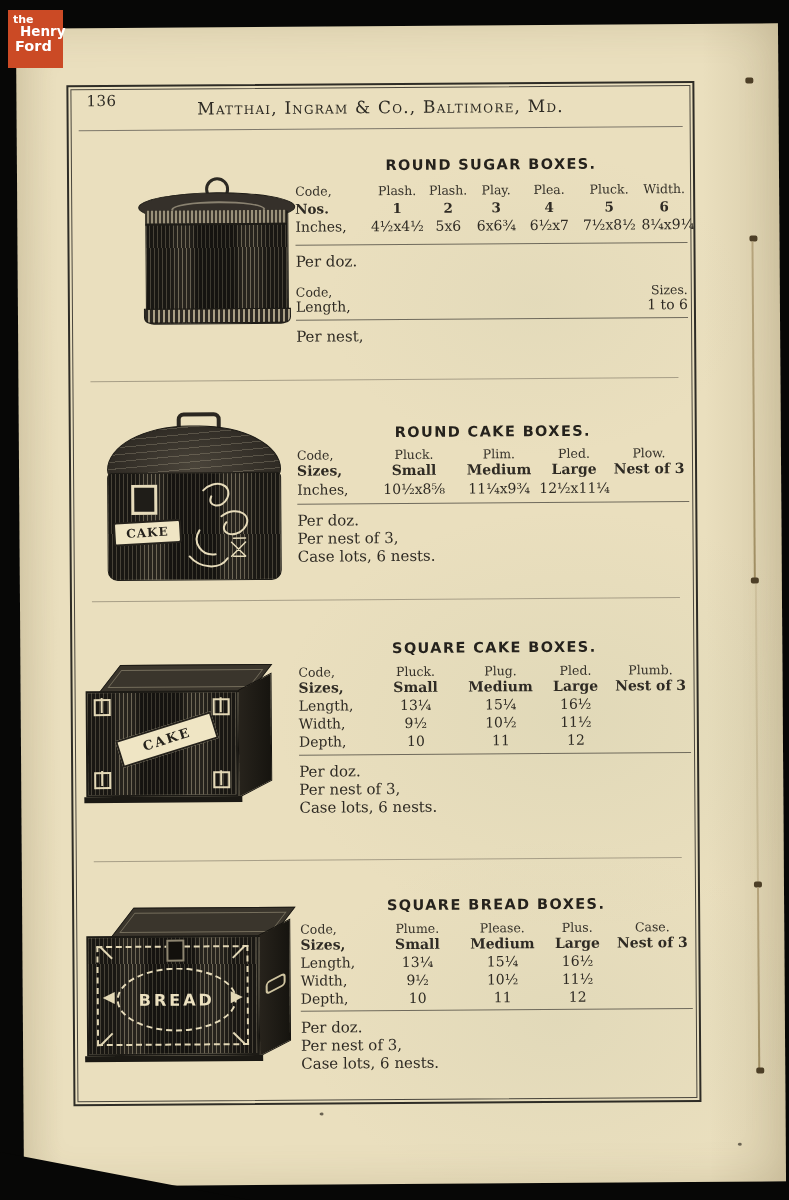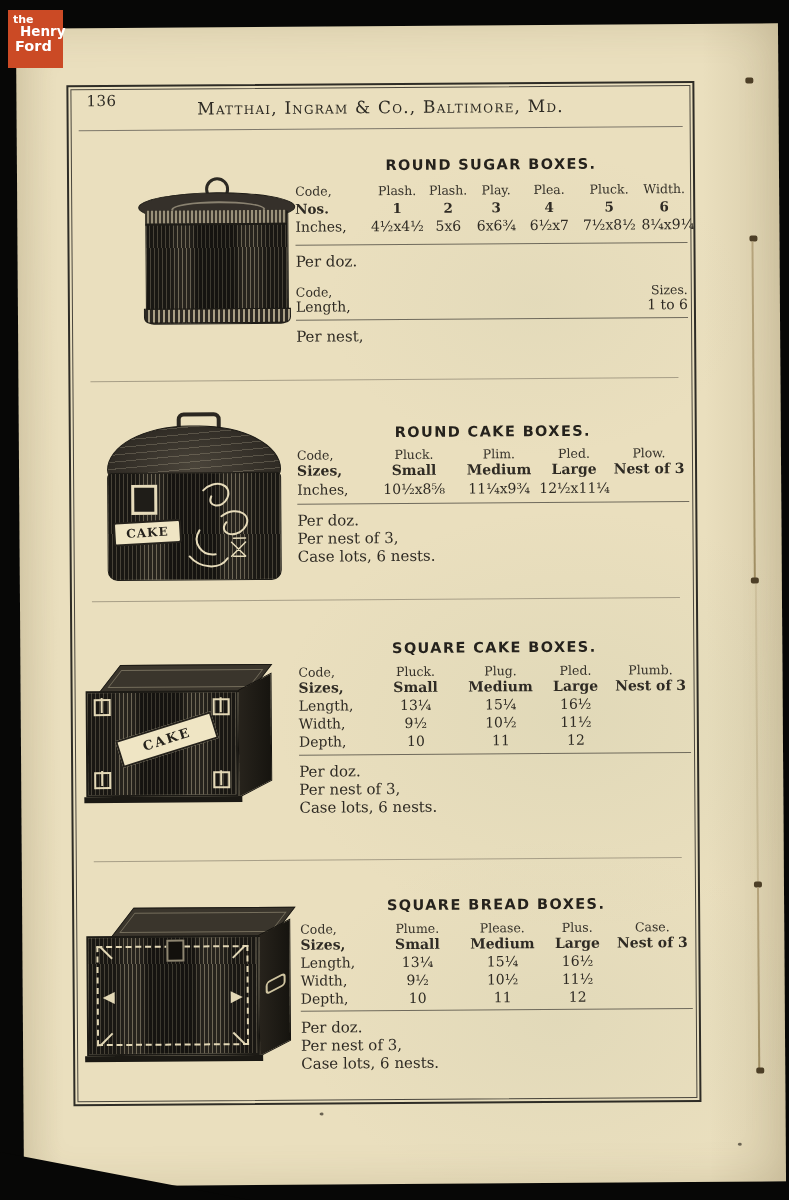--- a/index.html
+++ b/index.html
@@ -376,20 +376,21 @@
     <div class="cake-banner" style="left:36px; top:68px;">CAKE</div>
   </div>
 
   <div class="illus" style="left:58px; top:875px; width:215px; height:175px;">
     <div class="sq-top" style="left:30px; top:5px; width:160px; height:28px;">
       <div class="sq-top-inner"></div>
     </div>
     <div class="sq-front stripes" style="left:6px; top:33px; width:172px; height:120px;">
       <div class="bread-dash"></div>
       <div class="bread-clasp"></div>
+      <div class="bread-oval">BREAD</div>
       <div class="bread-tri-l"></div>
       <div class="bread-tri-r"></div>
       <div class="tick" style="left:10px; top:14px; transform:rotate(45deg);"></div>
       <div class="tick" style="right:10px; top:14px; transform:rotate(-45deg);"></div>
       <div class="tick" style="left:10px; bottom:14px; transform:rotate(-45deg);"></div>
       <div class="tick" style="right:10px; bottom:14px; transform:rotate(45deg);"></div>
     </div>
     <div class="sq-side" style="left:178px; top:33px; width:30px; height:120px;">
       <div style="position:absolute; left:6px; top:50px; width:16px; height:9px; border:2px solid #cfc4a0; border-radius:4px;"></div>
     </div>

